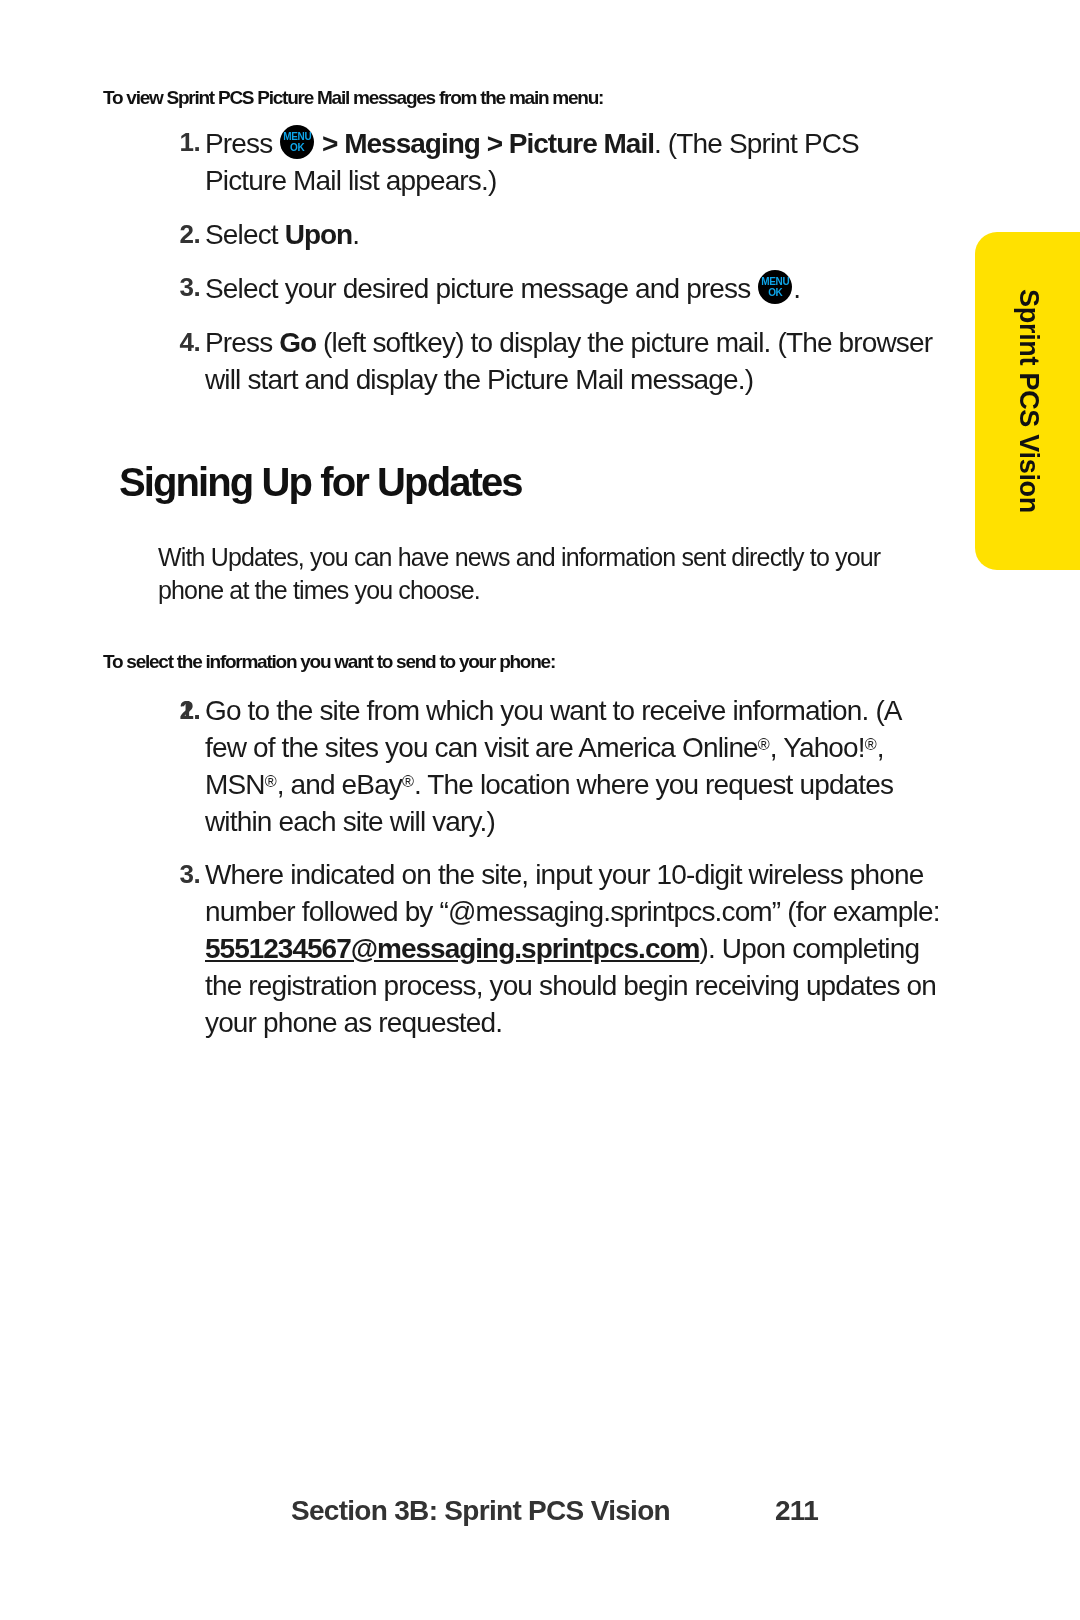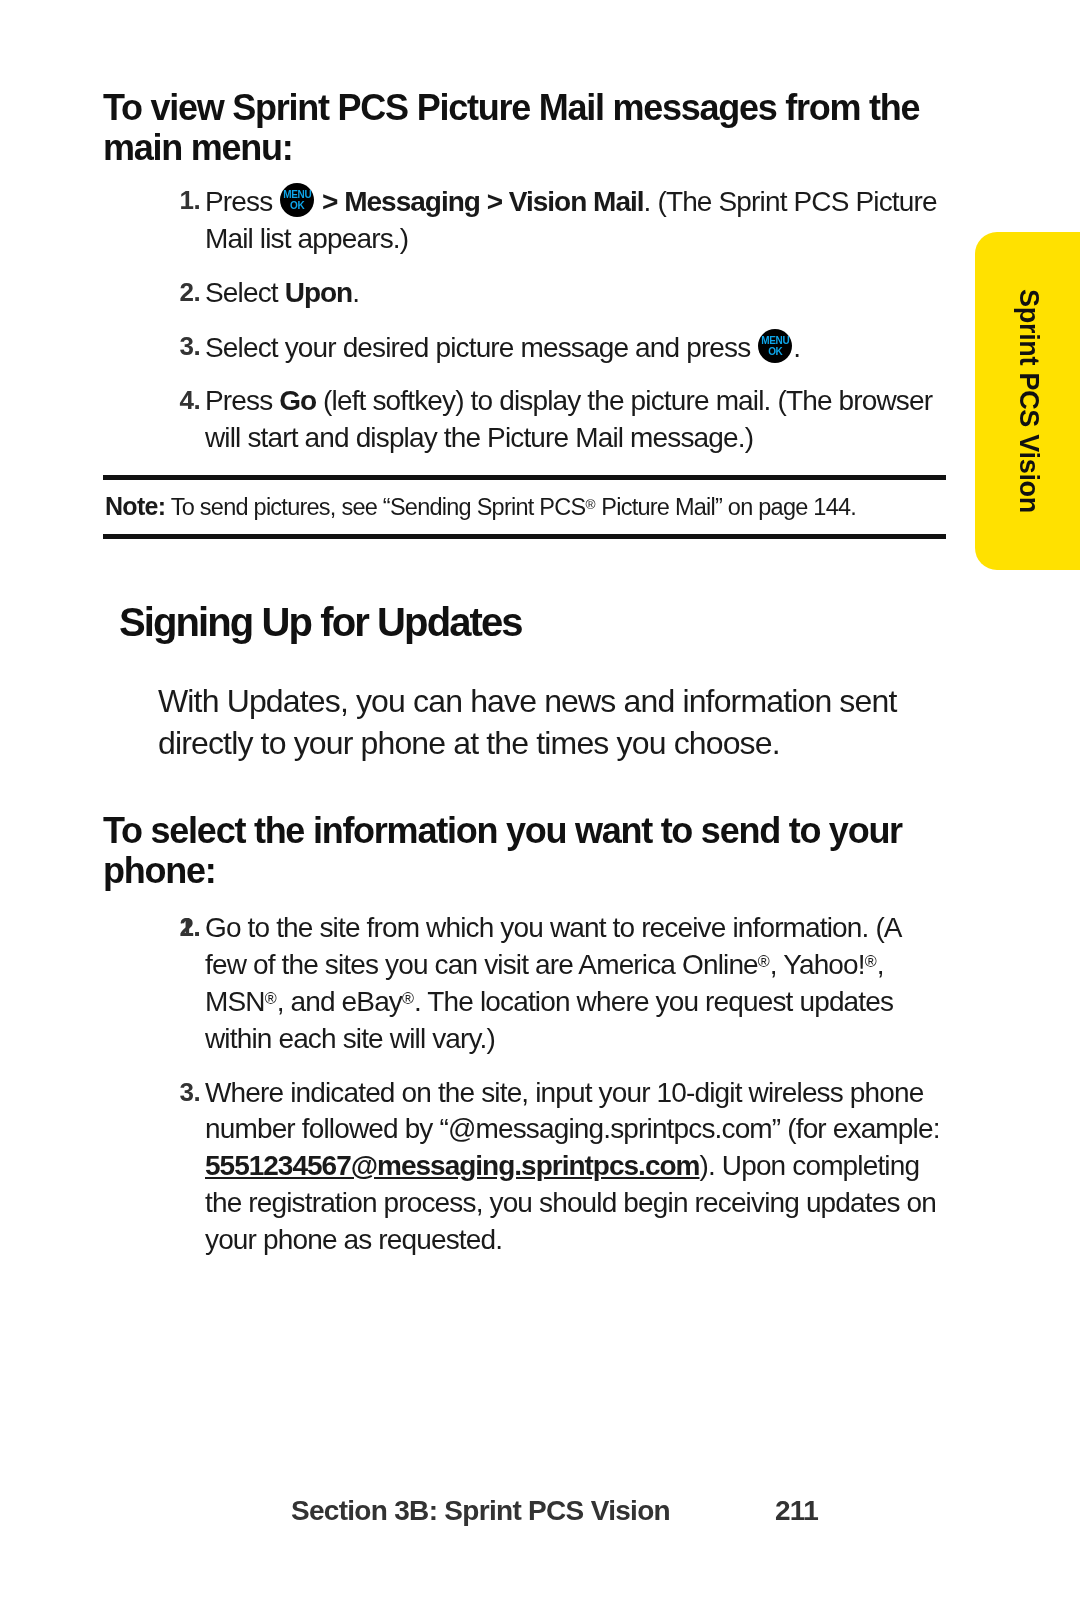--- a/index.html
+++ b/index.html
@@ -55,40 +55,40 @@
     position: absolute;
     left: 103px;
     top: 88px;
     width: 843px;
   }
 
   
   .proc-head {
     font-family: "Liberation Sans", sans-serif;
     font-weight: bold;
-    font-size: 36px;
+    font-size: 19px;
     letter-spacing: -1.25px;
     color: #111111;
     margin: 0 0 16px 0;
     line-height: 1.1;
   }
 
   .section-head {
     font-family: "Liberation Sans", sans-serif;
     font-weight: bold;
     font-size: 40px;
     letter-spacing: -1.9px;
     color: #111111;
     margin: 16px;
     line-height: 1.05;
   }
 
   .body-para {
     font-family: "Liberation Sans", sans-serif;
-    font-size: 32px;
+    font-size: 25px;
     letter-spacing: -0.85px;
     line-height: 1.31;
     color: #1a1a1a;
     margin: 0;
   }
 
   
   ol.steps {
     list-style: none;
     margin: 0;
@@ -213,42 +213,37 @@
     <div class="side-tab-label">Sprint PCS Vision</div>
   </div>
 
   <div class="content">
 
     <p class="proc-head">To view Sprint PCS Picture Mail messages from the main menu:</p>
 
     <ol class="steps">
 
       <li>
-        <span class="num">1.</span><span>Press </span><span class="menukey"><span class="mk-top">MENU</span><span class="mk-bot">OK</span></span><span class="b"> &gt; </span><span class="b">Messaging</span><span class="b"> &gt; </span><span class="b">Vision Mail</span><span>. (The Sprint PCS Picture Mail list appears.)</span>
+        <span class="num">1.</span><span>Press </span><span class="menukey"><span class="mk-top">MENU</span><span class="mk-bot">OK</span></span><span class="b"> &gt; </span><span class="b">Messaging</span><span class="b"> &gt; </span><span class="b">Picture Mail</span><span>. (The Sprint PCS Picture Mail list appears.)</span>
       </li>
 
       <li>
         <span class="num">2.</span><span>Select </span><span class="b">Upon</span><span>.</span>
       </li>
 
       <li>
         <span class="num">3.</span><span>Select your desired picture message and press </span><span class="menukey"><span class="mk-top">MENU</span><span class="mk-bot">OK</span></span><span>.</span>
       </li>
 
       <li>
         <span class="num">4.</span><span>Press </span><span class="b">Go</span><span> (left softkey) to display the picture mail. (The browser will start and display the Picture Mail message.)</span>
       </li>
 
     </ol>
 
-    <div class="note-box">
-      <div class="note-rule"></div>
-      <div class="note-inner"><span class="note-lbl">Note:</span><span> To send pictures, see “Sending Sprint PCS</span><sup class="reg">®</sup><span> Picture Mail” on page 144.</span></div>
-      <div class="note-rule"></div>
-    </div>
 
     <div class="gap-section"></div>
 
     <h1 class="section-head">Signing Up for Updates</h1>
 
     <div class="gap-sm"></div>
 
     <p class="body-para" style="padding-left:55px;">With Updates, you can have news and information sent directly to your phone at the times you choose.</p>
 
     <div class="gap-section"></div>

